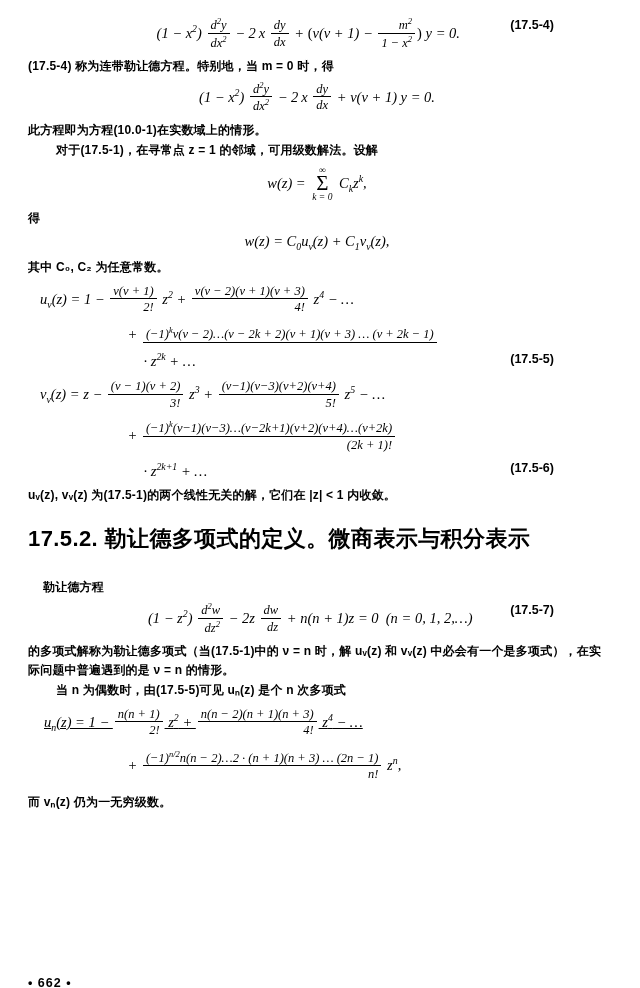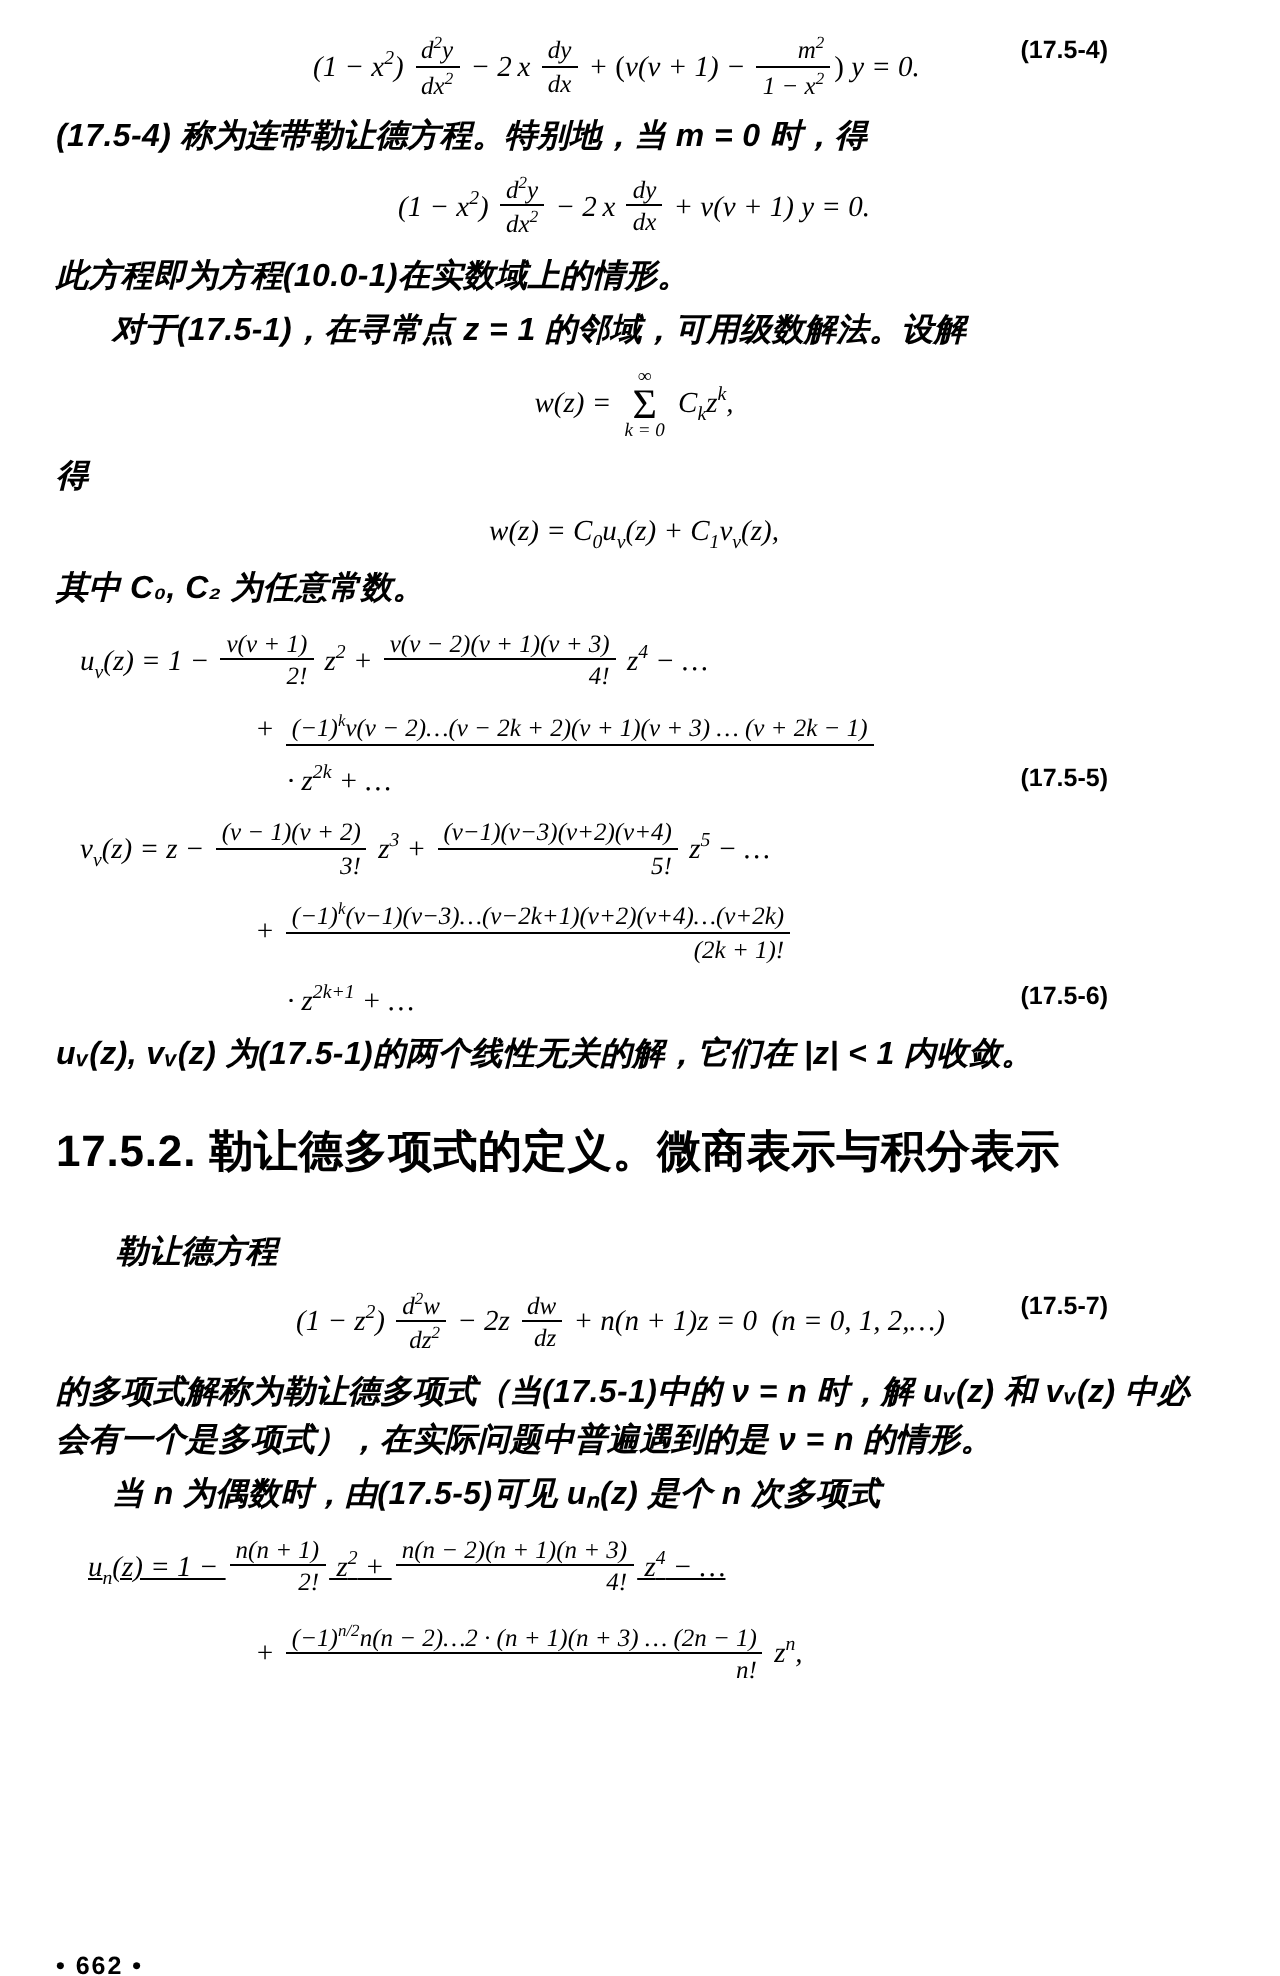--- a/index.html
+++ b/index.html
@@ -20,26 +20,25 @@
     width: 640px;
     height: 988px;
     padding: 0;
     box-sizing: border-box;
     filter: contrast(1.05);
   }
   
   .para {
     font-family: "Liberation Sans", sans-serif;
     font-weight: bold;
-    font-size: 16px;
+    font-size: 12px;
     line-height: 1.55;
     letter-spacing: 0.2px;
     margin: 0 0 2px 0;
     padding: 0 34px 0 28px;
-    font-style: italic;
   }
   .para.indent {
     text-indent: 28px;
   }
   .eqline {
     text-align: center;
     font-family: "Liberation Serif", serif;
     font-size: 14px;
     margin: 6px 0;
     position: relative;
@@ -199,21 +198,21 @@
       <span style="display:inline-block;width:112px;"></span>
       <span class="math nowrap">·&nbsp;z<sup>2k+1</sup>&nbsp;+&nbsp;…</span>
       <span class="eqnum">(17.5-6)</span>
     </div>
   </div>
 
   <p class="para" style="margin-top:6px;">uᵥ(z), vᵥ(z) 为(17.5-1)的两个线性无关的解，它们在 |z| &lt; 1 内收敛。</p>
 
   <h2 class="section">17.5.2. 勒让德多项式的定义。微商表示与积分表示</h2>
 
-  <p class="para" style="padding-left:58px;margin-top:24px;">勒让德方程</p>
+  <p class="para" style="padding-left:43px;margin-top:24px;">勒让德方程</p>
 
   <div class="eqwrap eqrow">
     <div class="eqline">
       <span class="math nowrap">(1&nbsp;−&nbsp;z<sup>2</sup>)&nbsp;<span class="frac big"><span class="num">d<sup>2</sup>w</span><span class="den">dz<sup>2</sup></span></span>&nbsp;−&nbsp;2z&nbsp;<span class="frac big"><span class="num">dw</span><span class="den">dz</span></span>&nbsp;+&nbsp;n(n&nbsp;+&nbsp;1)z&nbsp;=&nbsp;0&nbsp;&nbsp;(n&nbsp;=&nbsp;0,&nbsp;1,&nbsp;2,…)</span>
       <span style="display:inline-block;width:10px;"></span>
       <span class="eqnum">(17.5-7)</span>
     </div>
   </div>
 
   <p class="para">的多项式解称为勒让德多项式（当(17.5-1)中的 ν = n 时，解 uᵥ(z) 和 vᵥ(z) 中必会有一个是多项式），在实际问题中普遍遇到的是 ν = n 的情形。</p>
@@ -223,16 +222,17 @@
   <div class="eqwrap" style="margin-top:8px;">
     <div class="contline" style="padding-left:0;text-decoration:underline;">
       <span class="math nowrap" style="margin-left:16px;">u<sub>n</sub>(z)&nbsp;=&nbsp;1&nbsp;−&nbsp;<span class="frac big"><span class="num">n(n&nbsp;+&nbsp;1)</span><span class="den">2!</span></span>&nbsp;z<sup>2</sup>&nbsp;+&nbsp;<span class="frac big"><span class="num">n(n&nbsp;−&nbsp;2)(n&nbsp;+&nbsp;1)(n&nbsp;+&nbsp;3)</span><span class="den">4!</span></span>&nbsp;z<sup>4</sup>&nbsp;−&nbsp;…</span>
     </div>
     <div class="contline" style="padding-left:0; margin-top:12px;">
       <span style="display:inline-block;width:96px;"></span>
       <span class="math nowrap">+&nbsp;<span class="frac big"><span class="num">(−1)<sup>n/2</sup>n(n&nbsp;−&nbsp;2)…2&nbsp;·&nbsp;(n&nbsp;+&nbsp;1)(n&nbsp;+&nbsp;3)&nbsp;…&nbsp;(2n&nbsp;−&nbsp;1)</span><span class="den">n!</span></span>&nbsp;z<sup>n</sup>,</span>
     </div>
   </div>
 
+  <p class="para" style="margin-top:10px;">而 vₙ(z) 仍为一无穷级数。</p>
 
   <div class="pagenum">• 662 •</div>
 
 </div>
 
 </body></html>

